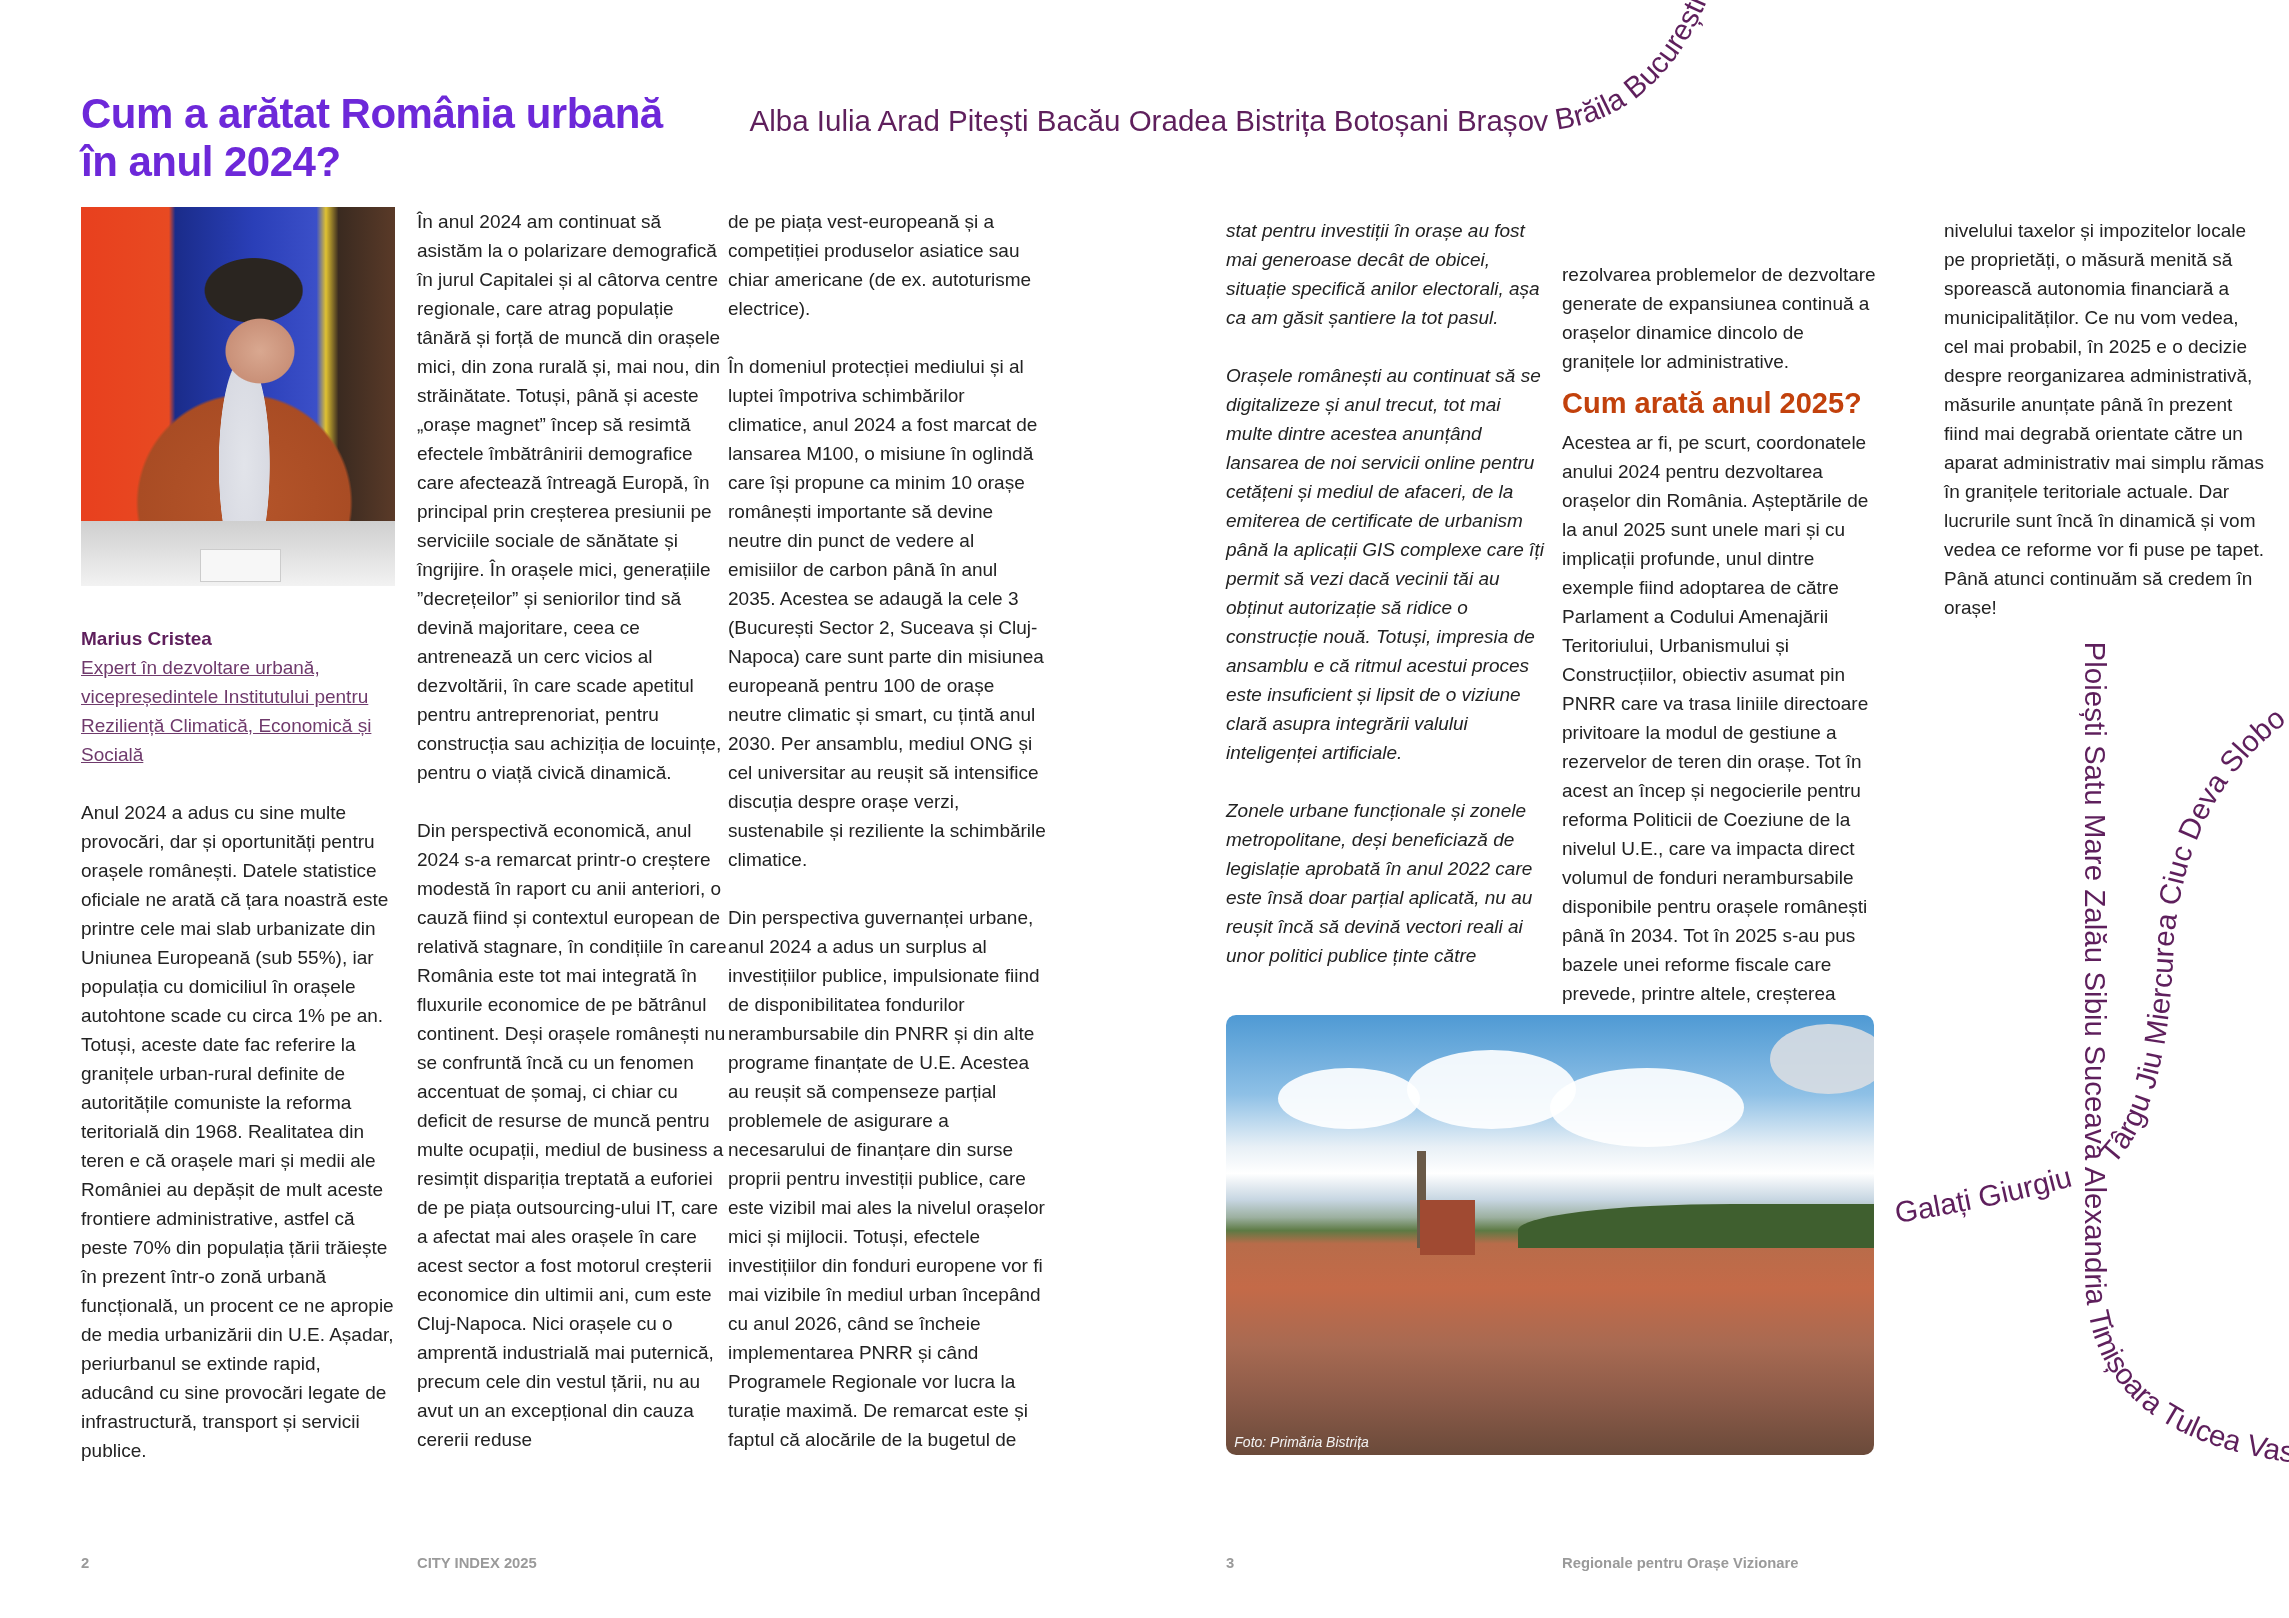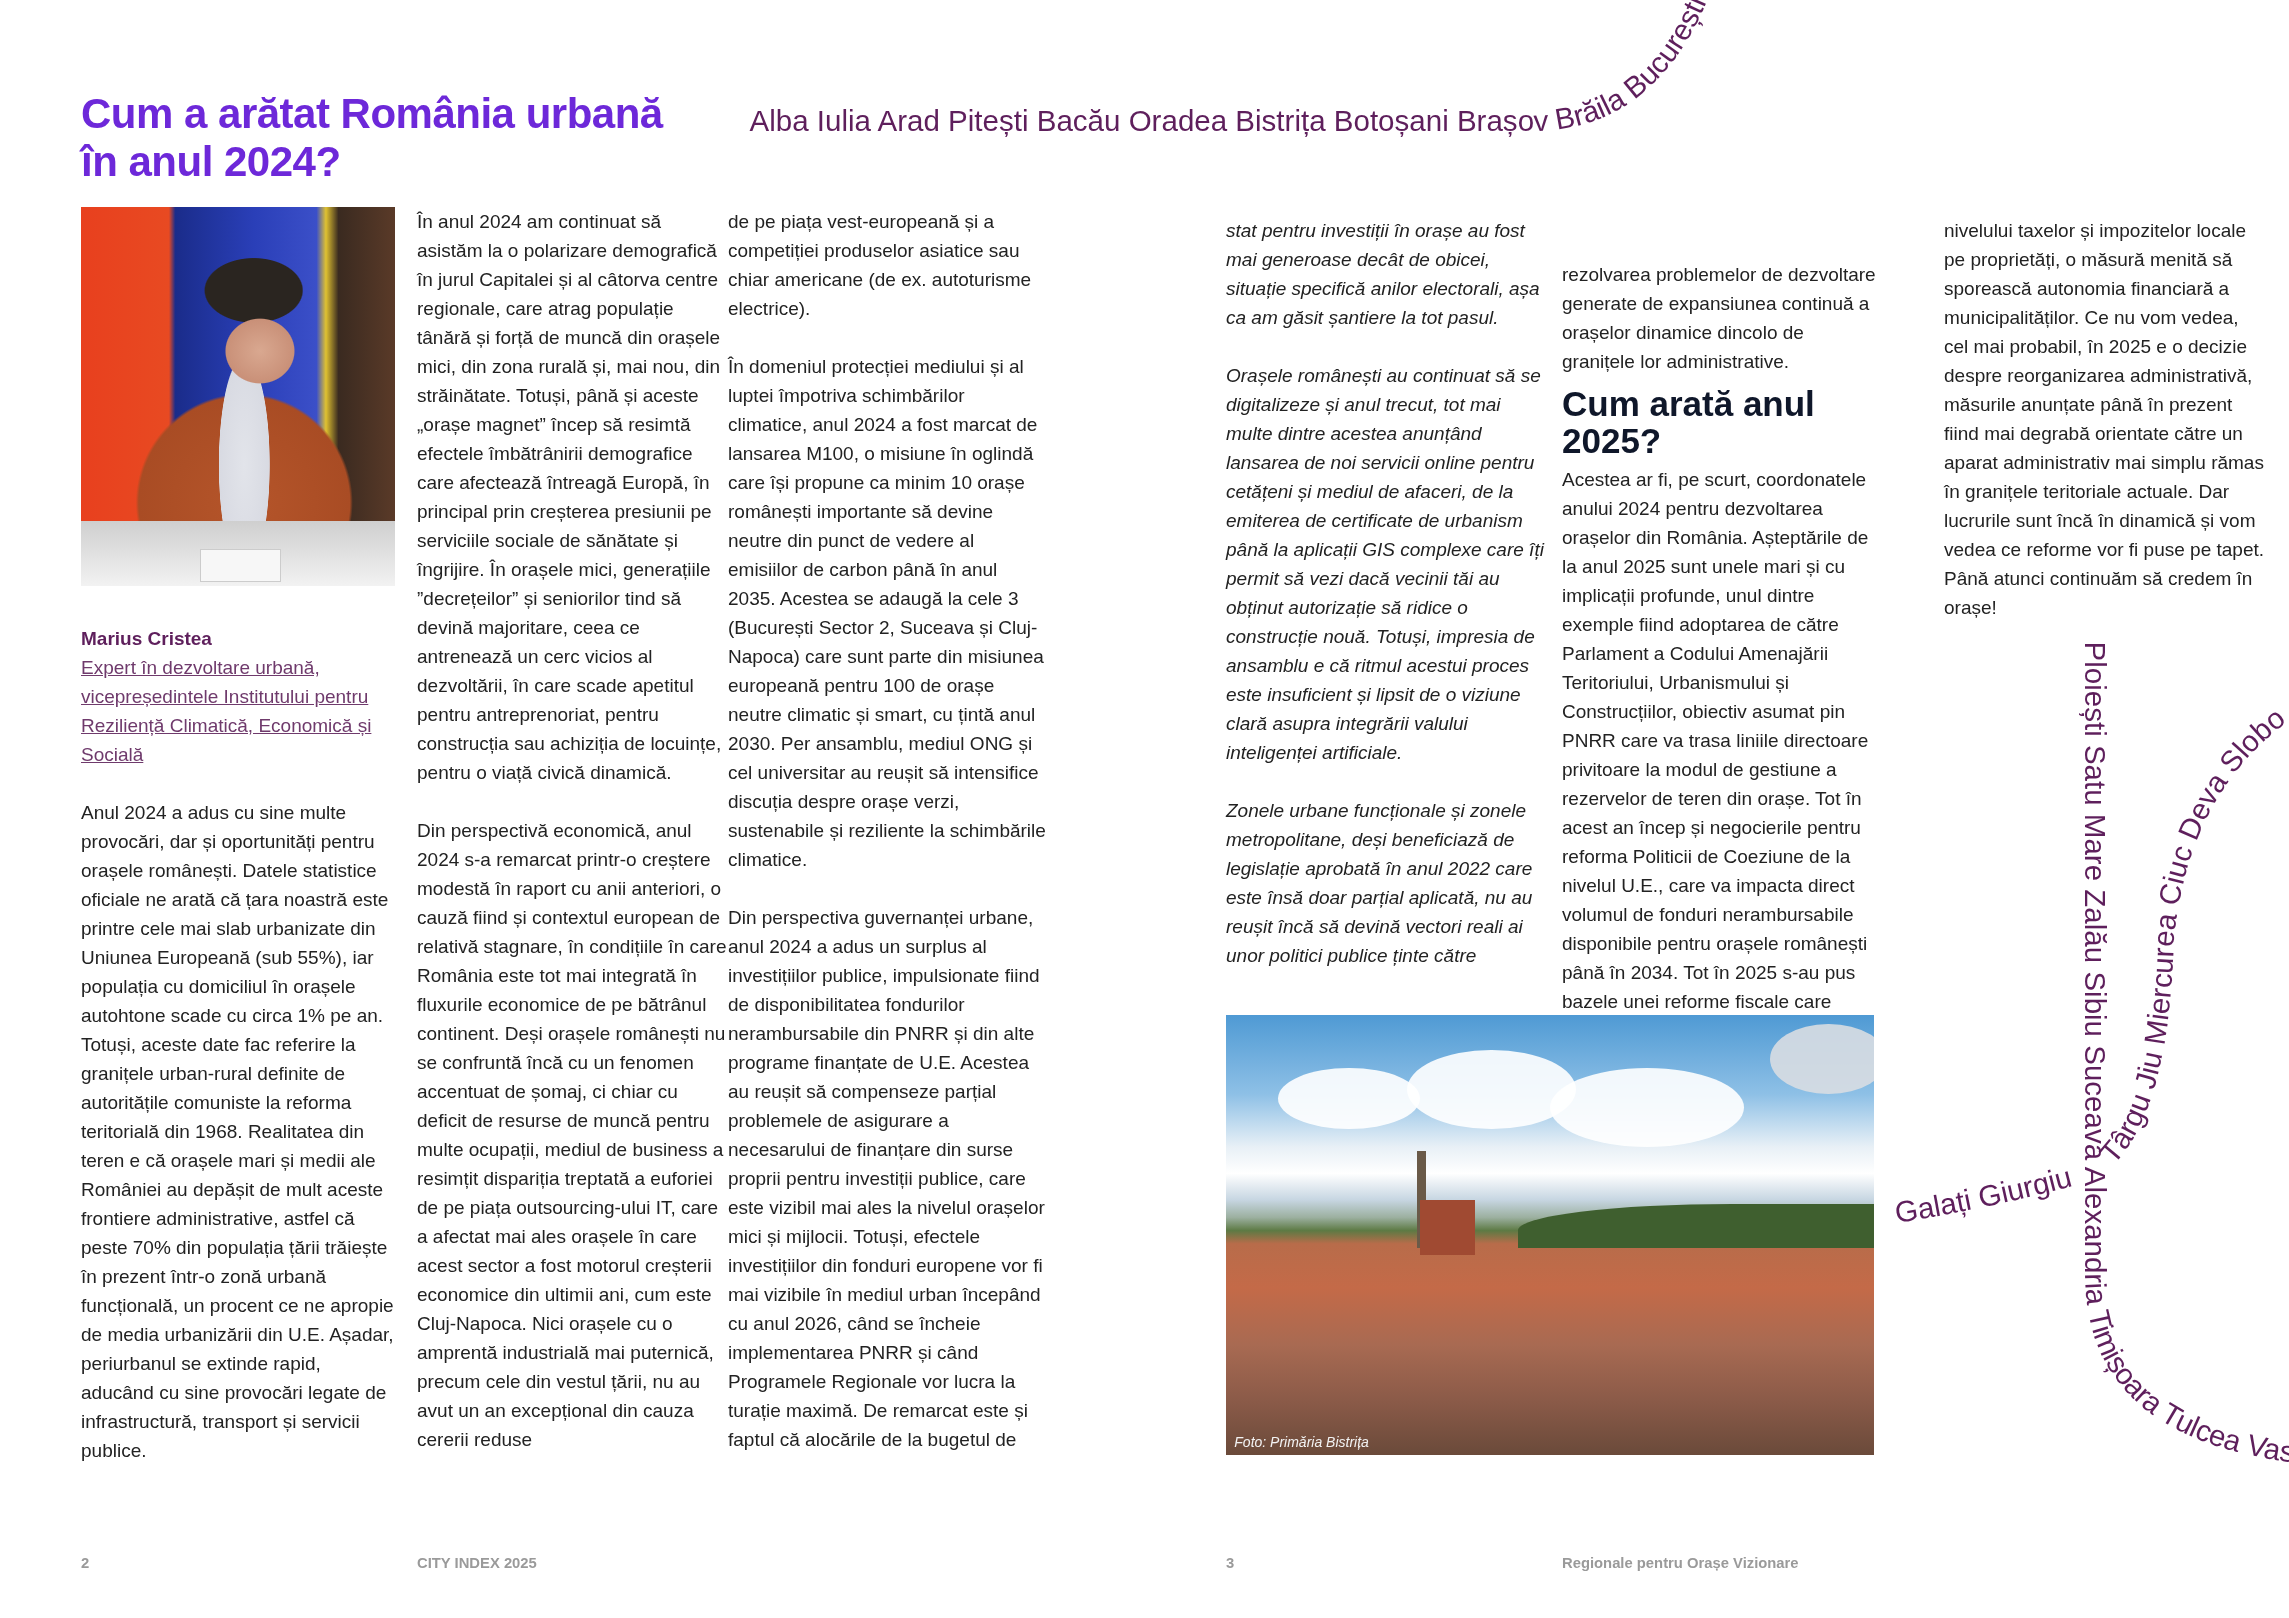--- a/index.html
+++ b/index.html
@@ -6,36 +6,37 @@
   body { width:2290px; height:1619px; position:relative; overflow:hidden;
          font-family:"Liberation Sans", sans-serif; color:#1f1f1f; }
   .abs { position:absolute; }
   .title { left:81px; top:90px; width:646px; font-size:42px; line-height:48px;
            font-weight:bold; color:#6d28d9; letter-spacing:-0.5px; margin:0; }
   .col { position:absolute; width:318px; font-size:19px; line-height:29px; color:#222; }
   .col p { margin:0 0 29px 0; }
   .col p:last-child { margin-bottom:0; }
   .author-name { color:#5e1f5c; font-weight:bold; }
   .author-role { color:#6f3a6c;text-decoration:underline; }
-  .h2 { font-size:35px; line-height:37px; font-weight:bold; color:#0f172a; margin:3.7px 0 5.5px 0; }
+  .h2 { font-size:29px; line-height:37px; font-weight:bold; color:#c2410c; margin:3.7px 0 5.5px 0; }
   .photo { position:absolute; overflow:hidden; }
   .portrait { left:81px; top:207px; width:314px; height:379px;
     background:
       radial-gradient(ellipse 18% 14% at 57% 38%, #d9a890 0%, #c99078 60%, transparent 62%),
       radial-gradient(ellipse 22% 12% at 55% 22%, #2a2520 0%, #2a2520 70%, transparent 72%),
       radial-gradient(ellipse 10% 35% at 52% 68%, #e2e4ea 0%, #d8dae2 80%, transparent 82%),
       radial-gradient(ellipse 48% 40% at 52% 78%, #b5552a 0%, #a94c24 70%, transparent 72%),
       linear-gradient(90deg, #e8401e 0%, #e84a22 28%, #1a2c8a 30%, #2a3fb8 55%, #3b4fc8 75%, #e0c230 78%, #3a2a20 82%, #5a3a28 100%);
   }
   .portrait .desk { position:absolute; left:0; right:0; bottom:0; height:65px;
     background:linear-gradient(180deg,#cfcfcf,#f2f2f2); }
   .portrait .nameplate { position:absolute; left:38%; bottom:3.7px; width:25%; height:31px; background:#f7f7f7; border:0.9px solid #ccc; }
   .city { left:1226px; top:1015px; width:648px; height:440px;
     background:
       linear-gradient(180deg, #4f9ad4 0%, #8ec0e6 18%, #e8f0f6 30%, #ffffff 36%, #c7d6e2 42%, #9cb0a0 46%, #5d7a44 49%, #b86c4a 52%, #c46a48 62%, #a86a52 75%, #8a5a48 88%, #6a4a3a 100%);
+    border-radius: 10px;
   }
   .city .cloud { position:absolute; background:#fff; border-radius:50%; opacity:0.9; }
   .city .hill { position:absolute; right:0; top:43%; width:55%; height:10%; background:#3f5f2f; border-radius:60% 0 0 0; }
   .city .spire { position:absolute; left:29.5%; top:31%; width:9.2px; height:22%; background:#6a5a48; }
   .city .church { position:absolute; left:30%; top:42%; width:55px; height:55px; background:#a04a32; }
   .city .caption { position:absolute; left:8.3px; bottom:5.5px; font-size:14px; font-style:italic; color:#f2f2f2; }
   .footer { position:absolute; top:1555px; font-size:14.8px; font-weight:bold; color:#9a9a9a; }
   .curve-text { font-family:"Liberation Sans", sans-serif; font-size:32px; fill:#5e1f5c; }
 </style>
 </head>

